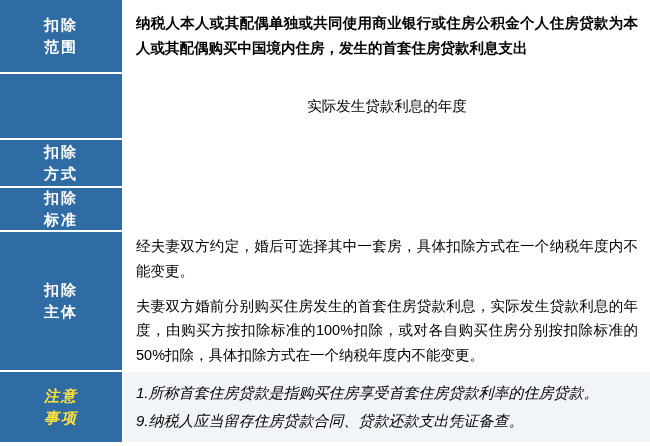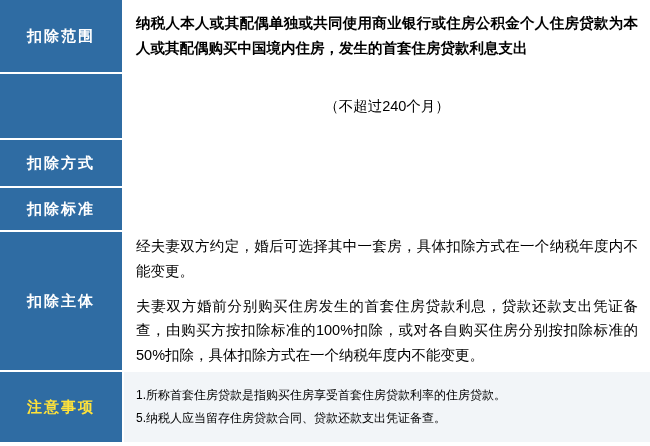--- a/index.html
+++ b/index.html
@@ -20,32 +20,32 @@
     display: flex;
     flex-direction: column;
     background: #ffffff;
   }
   .row {
     display: flex;
     width: 100%;
     border-bottom: 2px solid #ffffff;
     box-sizing: border-box;
   }
-  .row:last-child { border-bottom: none; }
+  .row:last-child { border-bottom: none; font-style: italic; }
 
   .label-cell {
     width: 124px;
     min-width: 124px;
     background: #2f6ca3;
     color: #ffffff;
     font-size: 15px;
     font-weight: bold;
     letter-spacing: 2px;
     display: flex;
-    flex-direction: row;
+    flex-direction: column;
     align-items: center;
     justify-content: center;
     box-sizing: border-box;
     border-right: 2px solid #ffffff;
     line-height: 1.5;
     text-align: left;
   }
   .label-cell.warn {
     color: #ffe23a;
   }
@@ -76,21 +76,21 @@
   .strong-line {
     font-weight: bold;
     text-align: justify;
     text-justify: inter-ideograph;
   }
   .just {
     text-align: justify;
     text-justify: inter-ideograph;
   }
   .small-note {
-    font-size: 12px;
+    font-size: 15px;
     line-height: 1.75;
   }
   .r1 { height: 74px; }
   .r2 { height: 66px; }
   .r3 { height: 48px; }
   .r4 { height: 44px; }
   .r5 { height: 140px; }
   .r6 { height: 70px; }
 </style>
 </head>
@@ -107,21 +107,21 @@
       <p class="strong-line">纳税人本人或其配偶单独或共同使用商业银行或住房公积金个人住房贷款为本人或其配偶购买中国境内住房，发生的首套住房贷款利息支出</p>
     </div>
   </div>
 
   <div class="row r2">
     <div class="label-cell">
       <span></span>
       <span></span>
     </div>
     <div class="content-cell alt center">
-      <p>（不超过240个月）</p>
+      <p>实际发生贷款利息的年度</p>
     </div>
   </div>
 
   <div class="row r3">
     <div class="label-cell">
       <span>扣除</span>
       <span>方式</span>
     </div>
   </div>
 
@@ -132,28 +132,28 @@
     </div>
   </div>
 
   <div class="row r5">
     <div class="label-cell">
       <span>扣除</span>
       <span>主体</span>
     </div>
     <div class="content-cell alt">
       <p class="just">经夫妻双方约定，婚后可选择其中一套房，具体扣除方式在一个纳税年度内不能变更。</p>
-      <p class="just">夫妻双方婚前分别购买住房发生的首套住房贷款利息，贷款还款支出凭证备查，由购买方按扣除标准的100%扣除，或对各自购买住房分别按扣除标准的50%扣除，具体扣除方式在一个纳税年度内不能变更。</p>
+      <p class="just">夫妻双方婚前分别购买住房发生的首套住房贷款利息，实际发生贷款利息的年度，由购买方按扣除标准的100%扣除，或对各自购买住房分别按扣除标准的50%扣除，具体扣除方式在一个纳税年度内不能变更。</p>
     </div>
   </div>
 
   <div class="row r6">
     <div class="label-cell warn">
       <span>注意</span>
       <span>事项</span>
     </div>
     <div class="content-cell small-note">
       <p>1.所称首套住房贷款是指购买住房享受首套住房贷款利率的住房贷款。</p>
-      <p style="margin-top:2px">5.纳税人应当留存住房贷款合同、贷款还款支出凭证备查。</p>
+      <p style="margin-top:2px">9.纳税人应当留存住房贷款合同、贷款还款支出凭证备查。</p>
     </div>
   </div>
 
 </div>
 
 </body></html>

